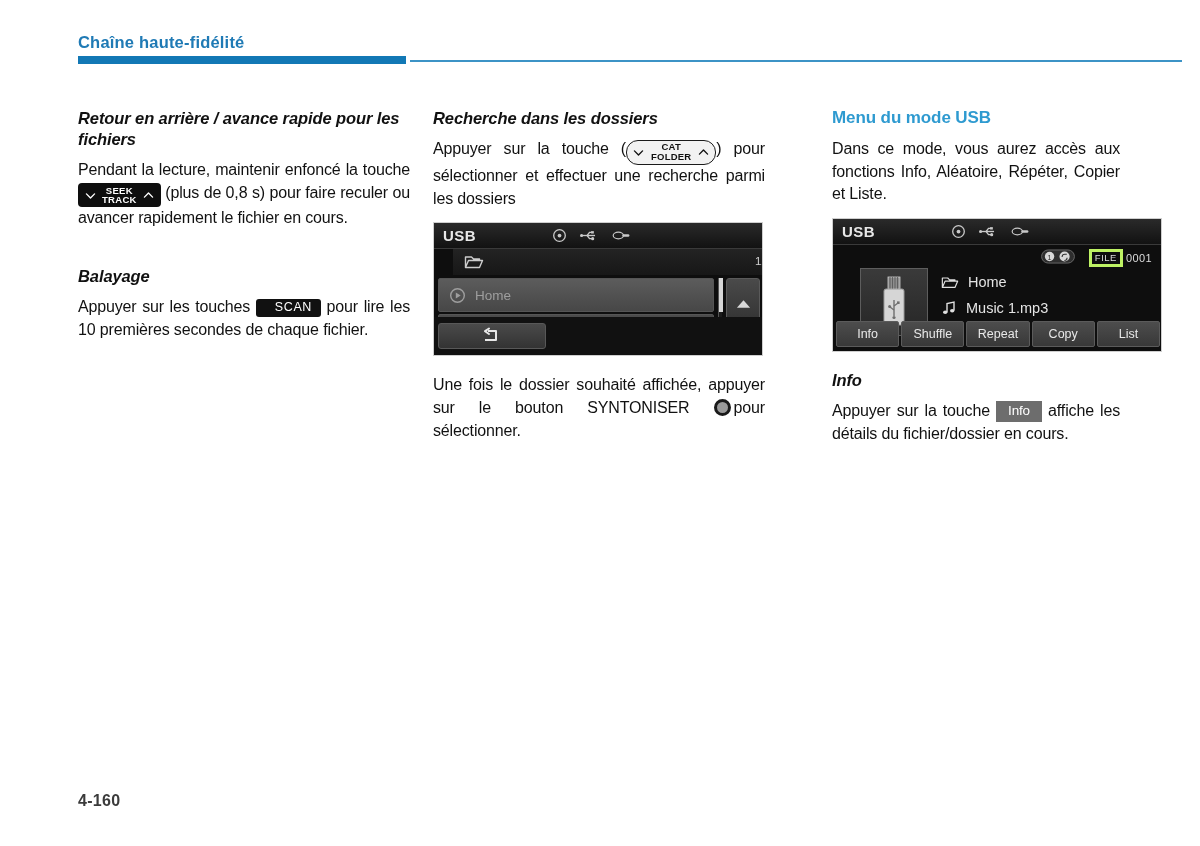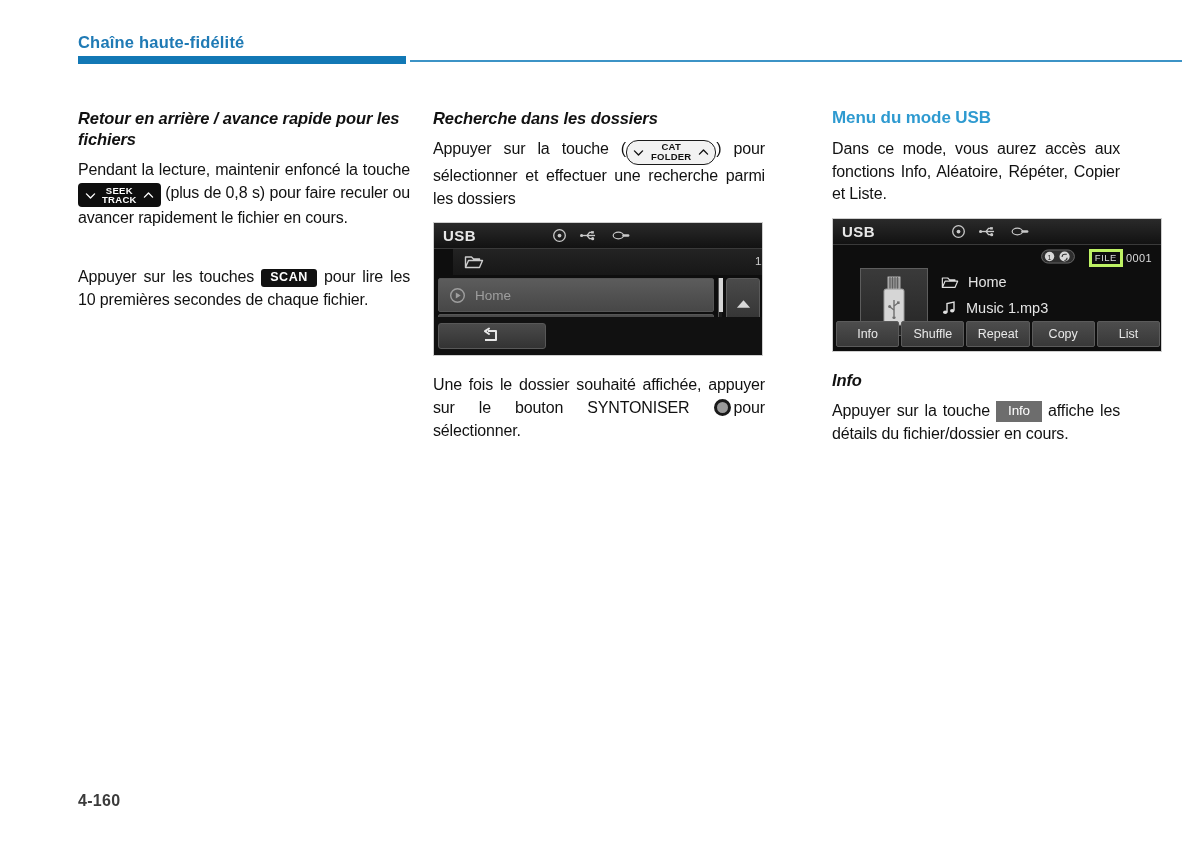--- a/index.html
+++ b/index.html
@@ -47,22 +47,22 @@
   p.body {
     font-size:16px; line-height:1.42; margin:0 0 6px 0;
     text-align:justify; color:#111; letter-spacing:-0.15px;
   }
   .gap-lg { height:30px; }
   .gap-md { height:18px; }
 
   
   .key-dark {
     display:inline-block; background:#111; color:#fff;
-    border-radius:3px; padding:1px 9px 2px 9px;
-    font-size:12.5px; font-weight:bold; letter-spacing:0.6px;
+    border-radius:3px; padding:1px 9px 2px 19px;
+    font-size:12.5px; font-weight:normal; letter-spacing:0.6px;
     vertical-align:1px; line-height:1.2;
   }
   .key-gray {
     display:inline-block; background:#6d6d6d; color:#fff;
     padding:2px 12px 3px 12px; font-size:13.5px;
     vertical-align:1px; line-height:1.2;
   }
 
   
   .rocker {
@@ -224,20 +224,21 @@
         <span>TRACK</span>
       </span>
       <svg class="chev" viewBox="0 0 16 16">
           <path d="M3 10 L8 5 L13 10" fill="none" stroke="#ffffff" stroke-width="1.7" stroke-linecap="round" stroke-linejoin="round"></path>
         </svg>
     </span>
     <span>(plus de 0,8 s) pour faire reculer ou avancer rapidement le fichier en cours.</span></p>
 
   <div class="gap-lg"></div>
 
+  <h3 class="sub">Balayage</h3>
 
   <p class="body"><span>Appuyer sur les touches</span>
     <span class="key-dark">SCAN</span>
     <span>pour lire les 10 premières secondes de chaque fichier.</span></p>
 </div>
 
 <div class="col" id="col-2">
 
   <h3 class="sub">Recherche dans les dossiers</h3>
 

